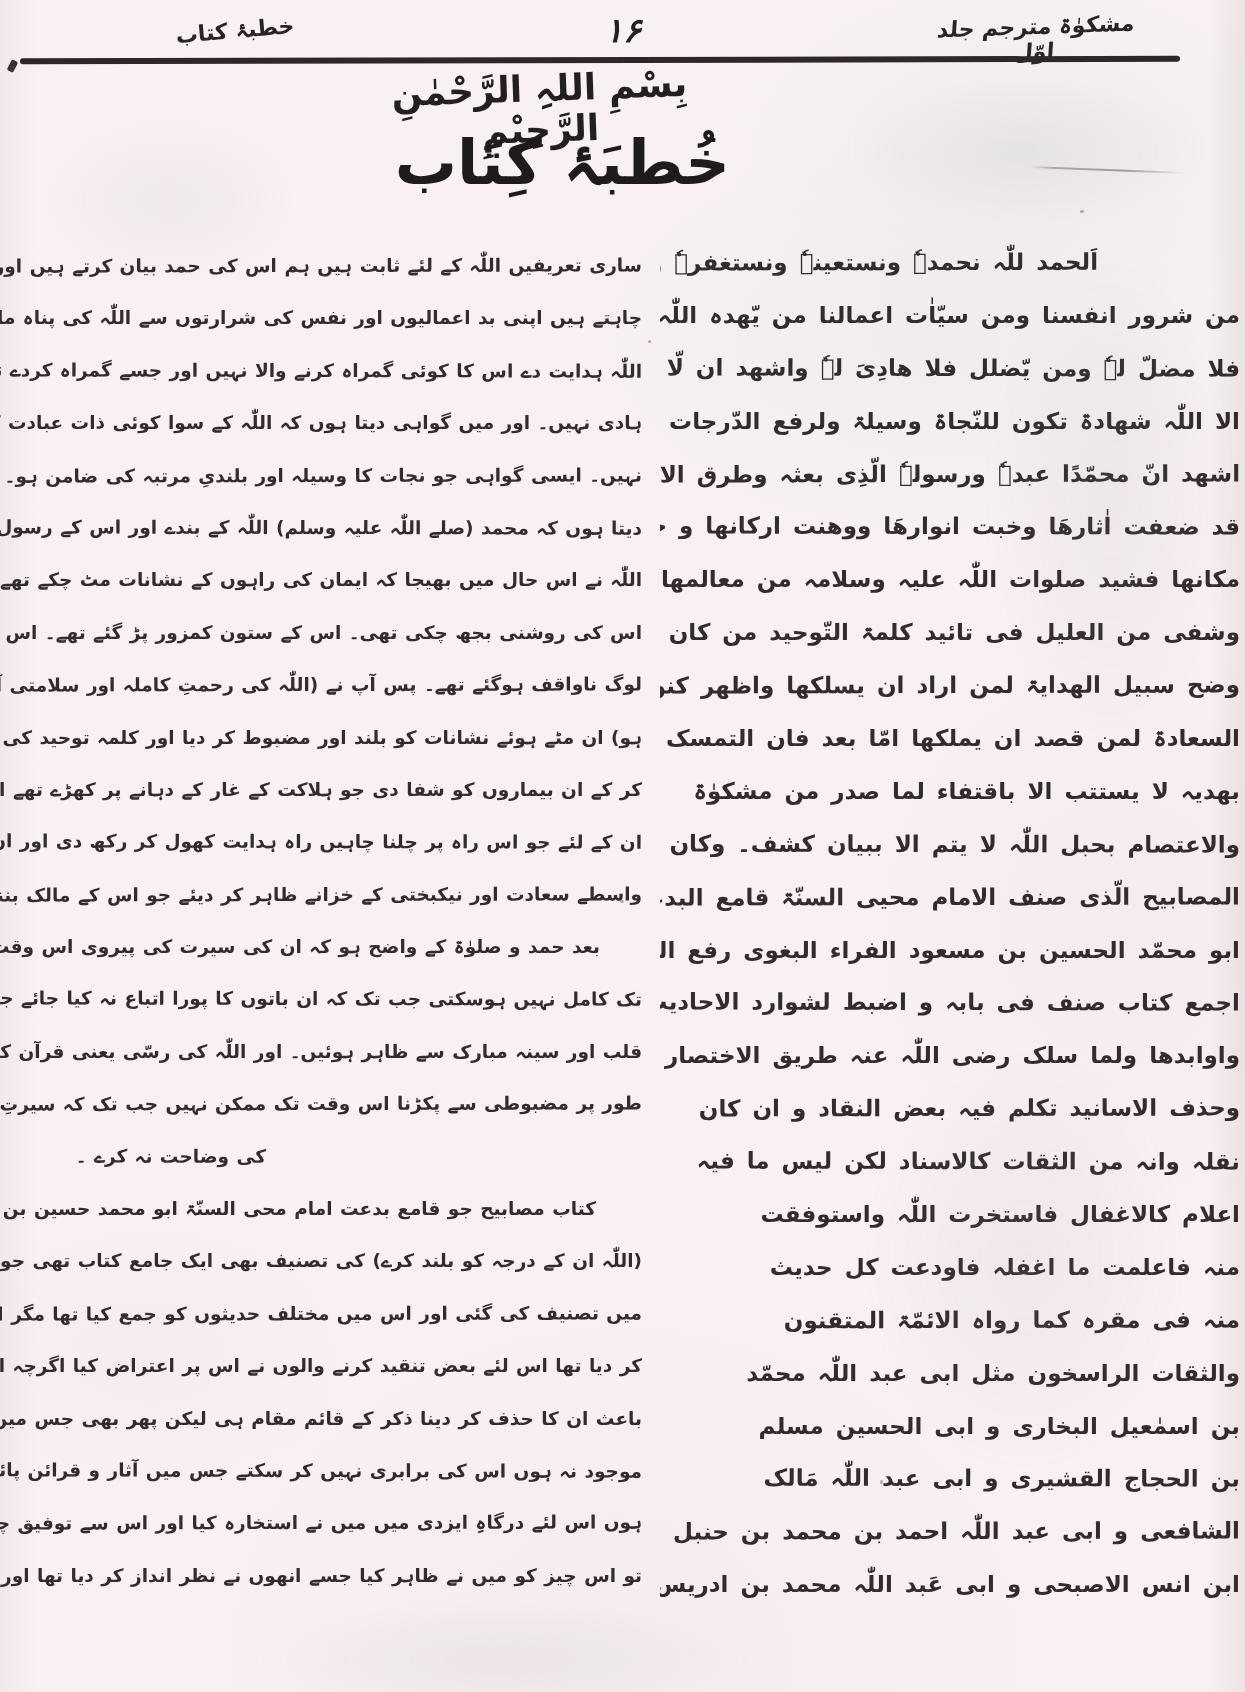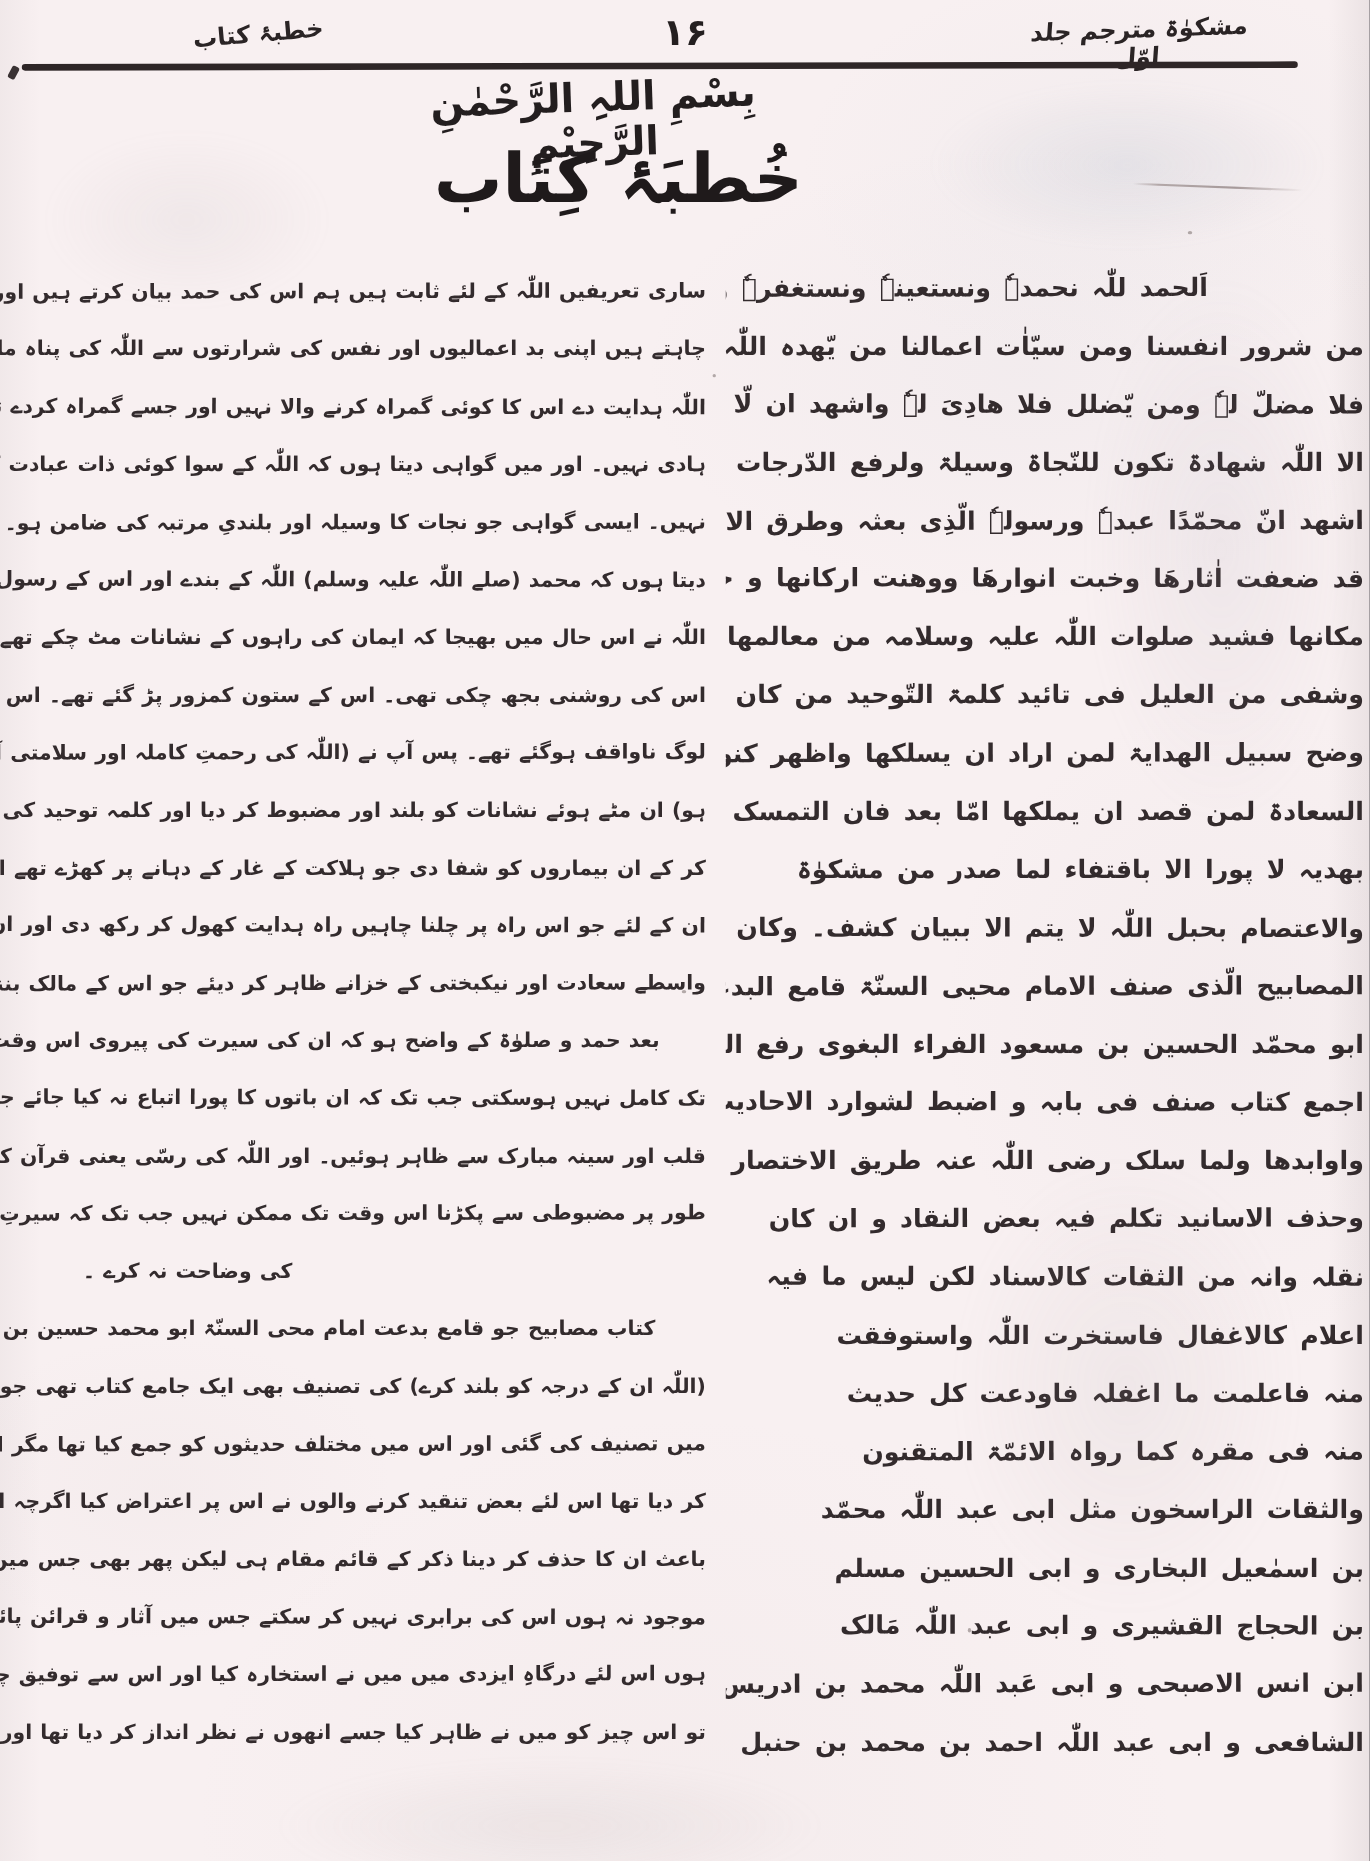--- a/index.html
+++ b/index.html
@@ -20,21 +20,21 @@
     color:#2e2728;
   }
   
   .running-head-left{
     position:absolute;top:18px;left:150px;width:170px;
     font-size:22px;font-weight:bold;text-align:center;
     transform:rotate(-5deg);color:#2a2425;
   }
   .page-number{
     position:absolute;top:10px;left:588px;width:70px;
-    font-size:34px;font-weight:bold;text-align:center;color:#241f20;
+    font-size:34px;font-weight:bold;text-align:center;color:#241f20;font-style:italic;
   }
   .running-head-right{
     position:absolute;top:14px;right:95px;width:230px;
     font-size:22px;font-weight:bold;text-align:center;
     transform:rotate(-2deg) skewX(-6deg);color:#2a2425;
   }
   .header-rule{
     position:absolute;top:57px;left:20px;width:1160px;height:6px;
     background:#2e2627;border-radius:3px;transform:rotate(-0.12deg);
   }
@@ -111,36 +111,36 @@
       <div class="line">اَلحمد للّٰہ نحمدہٗ ونستعینہٗ ونستغفرہٗ ونعوذ باللّٰہ</div>
       <div class="line">من شرور انفسنا ومن سیّاٰت اعمالنا من یّھدہ اللّٰہ</div>
       <div class="line">فلا مضلّ لہٗ ومن یّضلل فلا ھادِیَ لہٗ واشھد ان لّا الٰہ</div>
       <div class="line">الا اللّٰہ شھادۃ تکون للنّجاۃ وسیلۃ ولرفع الدّرجات کفیلۃ و</div>
       <div class="line">اشھد انّ محمّدًا عبدہٗ ورسولہٗ الّذِی بعثہ وطرق الایمان</div>
       <div class="line">قد ضعفت اٰثارھَا وخبت انوارھَا ووھنت ارکانھا و جھل</div>
       <div class="line">مکانھا فشید صلوات اللّٰہ علیہ وسلامہ من معالمھا ما عفا</div>
       <div class="line">وشفی من العلیل فی تائید کلمۃ التّوحید من کان علی شفا</div>
       <div class="line">وضح سبیل الھدایۃ لمن اراد ان یسلکھا واظھر کنوز</div>
       <div class="line">السعادۃ لمن قصد ان یملکھا امّا بعد فان التمسک</div>
-      <div class="line">بھدیہ لا پورا الا باقتفاء لما صدر من مشکوٰۃ</div>
+      <div class="line">بھدیہ لا یستتب الا باقتفاء لما صدر من مشکوٰۃ</div>
       <div class="line">والاعتصام بحبل اللّٰہ لا یتم الا ببیان کشف۔ وکان کتاب</div>
       <div class="line">المصابیح الّذی صنف الامام محیی السنّۃ قامع البدعۃ</div>
       <div class="line">ابو محمّد الحسین بن مسعود الفراء البغوی رفع اللّٰہ درجتہٗ</div>
       <div class="line">اجمع کتاب صنف فی بابہ و اضبط لشوارد الاحادیث</div>
       <div class="line">واوابدھا ولما سلک رضی اللّٰہ عنہ طریق الاختصار</div>
       <div class="line">وحذف الاسانید تکلم فیہ بعض النقاد و ان کان</div>
       <div class="line">نقلہ وانہ من الثقات کالاسناد لکن لیس ما فیہ</div>
       <div class="line">اعلام کالاغفال فاستخرت اللّٰہ واستوفقت</div>
       <div class="line">منہ فاعلمت ما اغفلہ فاودعت کل حدیث</div>
       <div class="line">منہ فی مقرہ کما رواہ الائمّۃ المتقنون</div>
       <div class="line">والثقات الراسخون مثل ابی عبد اللّٰہ محمّد</div>
       <div class="line">بن اسمٰعیل البخاری و ابی الحسین مسلم</div>
       <div class="line">بن الحجاج القشیری و ابی عبد اللّٰہ مَالک</div>
+      <div class="line">الشافعی و ابی عبد اللّٰہ احمد بن محمد بن حنبل</div>
       <div class="line">ابن انس الاصبحی و ابی عَبد اللّٰہ محمد بن ادریس</div>
-      <div class="line">الشافعی و ابی عبد اللّٰہ احمد بن محمد بن حنبل</div>
     </div>
 
   <div class="col col-urdu">
       <div class="line">ساری تعریفیں اللّٰہ کے لئے ثابت ہیں ہم اس کی حمد بیان کرتے ہیں اور اُس سے مغفرت</div>
       <div class="line">چاہتے ہیں اپنی بد اعمالیوں اور نفس کی شرارتوں سے اللّٰہ کی پناہ مانگتے ہیں جسے</div>
       <div class="line">اللّٰہ ہدایت دے اس کا کوئی گمراہ کرنے والا نہیں اور جسے گمراہ کردے تو اس کا کوئی</div>
       <div class="line">ہادی نہیں۔ اور میں گواہی دیتا ہوں کہ اللّٰہ کے سوا کوئی ذات عبادت کے لائق</div>
       <div class="line">نہیں۔ ایسی گواہی جو نجات کا وسیلہ اور بلندیِ مرتبہ کی ضامن ہو۔ اور میں گواہی</div>
       <div class="line">دیتا ہوں کہ محمد (صلے اللّٰہ علیہ وسلم) اللّٰہ کے بندے اور اس کے رسول ہیں جن کو</div>
       <div class="line">اللّٰہ نے اس حال میں بھیجا کہ ایمان کی راہوں کے نشانات مٹ چکے تھے اور</div>

